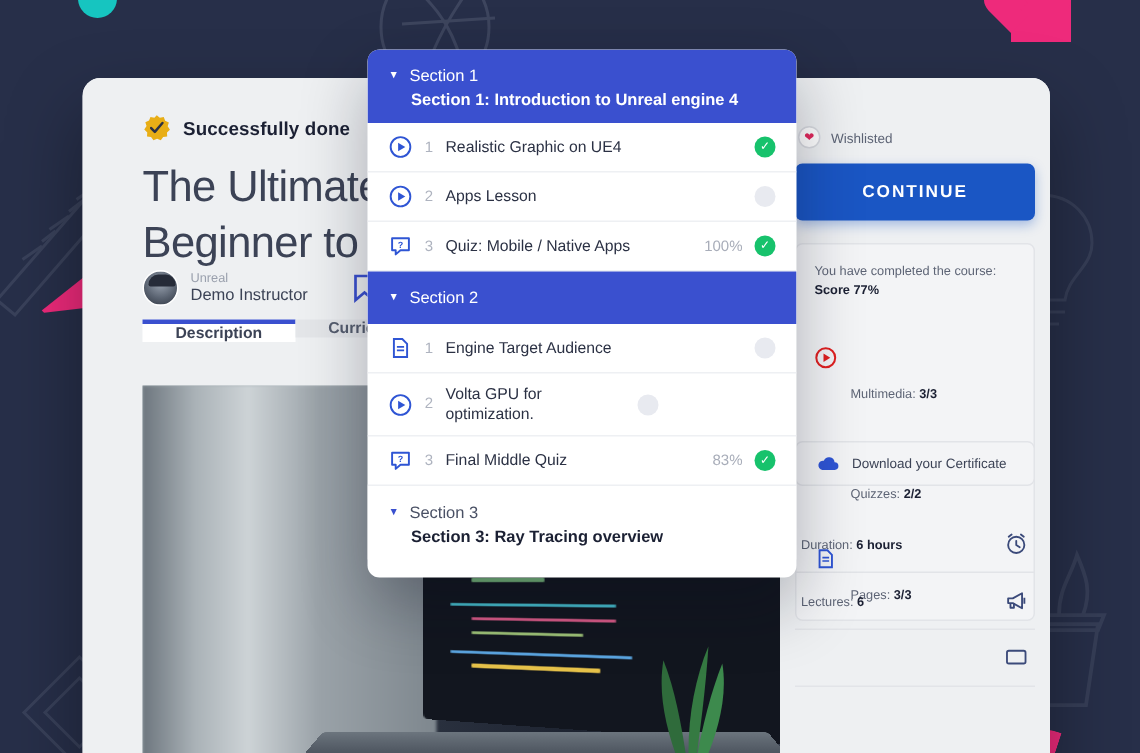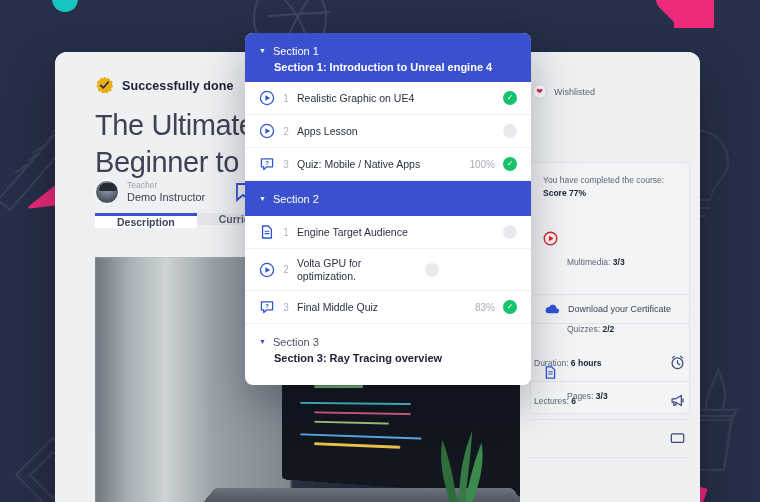--- a/index.html
+++ b/index.html
@@ -318,21 +318,21 @@
       <span class="success-text">Successfully done</span>
     </div>
 
     <div class="course-title">The Ultimate
 Beginner to</div>
 
     <div class="meta-row">
       <div class="meta-item">
         <div class="avatar"></div>
         <div>
-          <div class="meta-label">Teacher</div>
+          <div class="meta-label">Unreal</div>
           <div class="meta-value">Demo Instructor</div>
         </div>
       </div>
       <div class="meta-item">
         <svg class="bookmark-ico" viewBox="0 0 16 20">
           <path fill="none" stroke="#3a50cf" stroke-width="1.8" d="M2 2 h12 v16 l-6-5 -6 5 Z"></path>
         </svg>
         <div>
           <div class="meta-label">Cate</div>
           <div class="meta-value">Art,</div>
@@ -373,20 +373,21 @@
     </div>
   </div>
 
   <div class="card-right">
 
     <div class="wish-row">
       <div class="heart-btn">❤</div>
       <span class="wish-text">Wishlisted</span>
     </div>
 
+    <div class="continue-btn">CONTINUE</div>
 
     <div class="progress-box">
       <div class="progress-head">
         <span>You have completed the course: </span><b>Score 77%</b>
       </div>
 
       <div class="stat-row">
         <svg class="stat-ico" viewBox="0 0 20 20">
           <circle cx="10" cy="10" r="8.4" fill="none" stroke="#e02020" stroke-width="1.8"></circle>
           <path d="M8 6.3 L14 10 L8 13.7 Z" fill="#e02020"></path>

